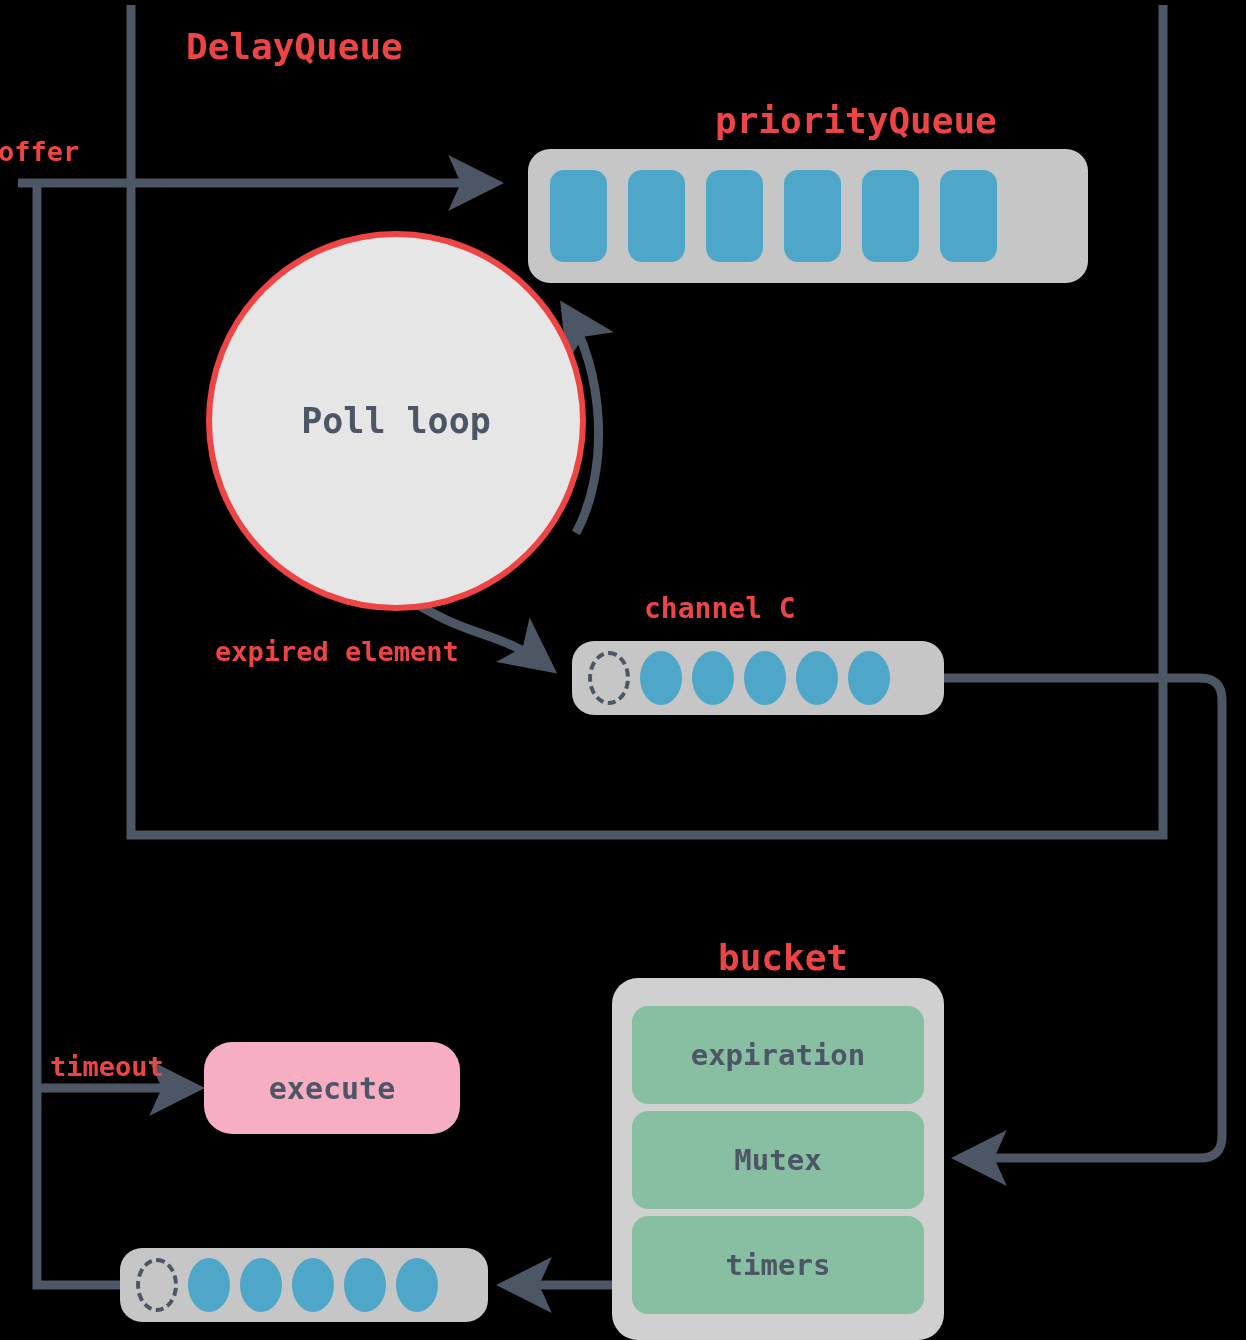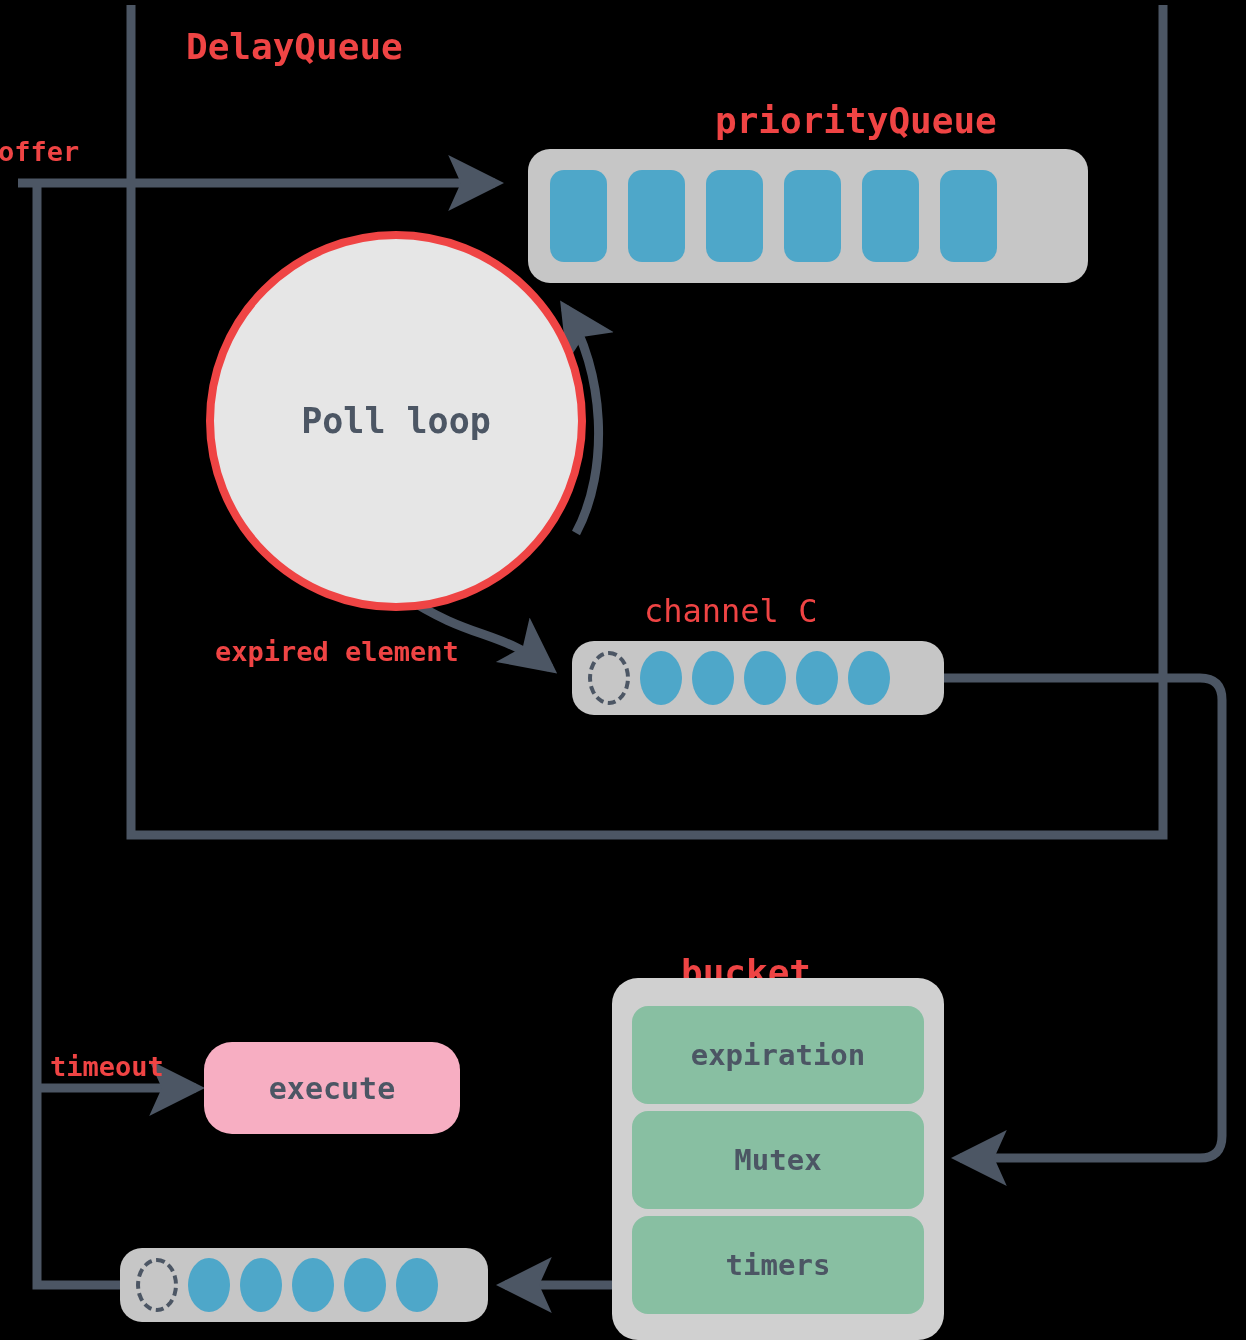--- a/index.html
+++ b/index.html
@@ -28,22 +28,22 @@
     font-family: "DejaVu Sans Mono", "Liberation Mono", monospace;
     white-space: pre;
     line-height: 1;
     text-align: right;
   }
   .title-lg {
     font-size: 36px;
     font-weight: bold;
   }
   .title-md {
-    font-size: 32px;
-    font-weight: normal;
+    font-size: 28px;
+    font-weight: bold;
   }
   .lbl-sm {
     font-size: 27px;
     font-weight: bold;
   }
   
   .queue {
     position: absolute;
     background: #c6c6c6;
     border-radius: 22px;
@@ -62,21 +62,21 @@
   }
   .cell.dashed {
     background: transparent;
     border: 4px dashed #4c5664;
     box-sizing: border-box;
   }
   
   #poll-loop {
     position: absolute;
     background: #e6e6e6;
-    border: 8px solid #ef4444;
+    border: 6px solid #ef4444;
     border-radius: 50%;
     box-sizing: border-box;
     display: flex;
     align-items: center;
     justify-content: center;
   }
   #poll-loop .txt {
     color: #4c5664;
     font-size: 35px;
     font-weight: bold;
@@ -166,21 +166,21 @@
       <path d="M37,1088 L196,1088" stroke="#4c5664" stroke-width="9" fill="none" marker-end="url(#arrowhead)"></path>
     </g>
   </svg>
 
   <div class="lbl title-lg" style="left:186px; top:29px;">DelayQueue</div>
 
   <div class="lbl title-lg" style="left:667px; top:103px;margin-left:48px;">priorityQueue</div>
 
   <div class="lbl title-md" style="left:644px; top:595px;">channel C</div>
 
-  <div class="lbl title-lg" style="left:681px; top:940px;margin-top:15px;">bucket</div>
+  <div class="lbl title-lg" style="left:718px; top:940px;">bucket</div>
 
   <div class="lbl lbl-sm" style="left:-2px; top:138px;">offer</div>
 
   <div class="lbl lbl-sm" style="left:176px; top:638px;margin-left:39px;">expired element</div>
 
   <div class="lbl lbl-sm" style="left:50px; top:1033px;margin-top:20px;">timeout</div>
 
   <div class="queue" id="priority-queue" style="left:528px; top:149px; width:560px; height:134px; padding:0 22px; gap:21px;">
     <div class="cell rect" style="width:57px; height:92px;"></div>
     <div class="cell rect" style="width:57px; height:92px;"></div>

